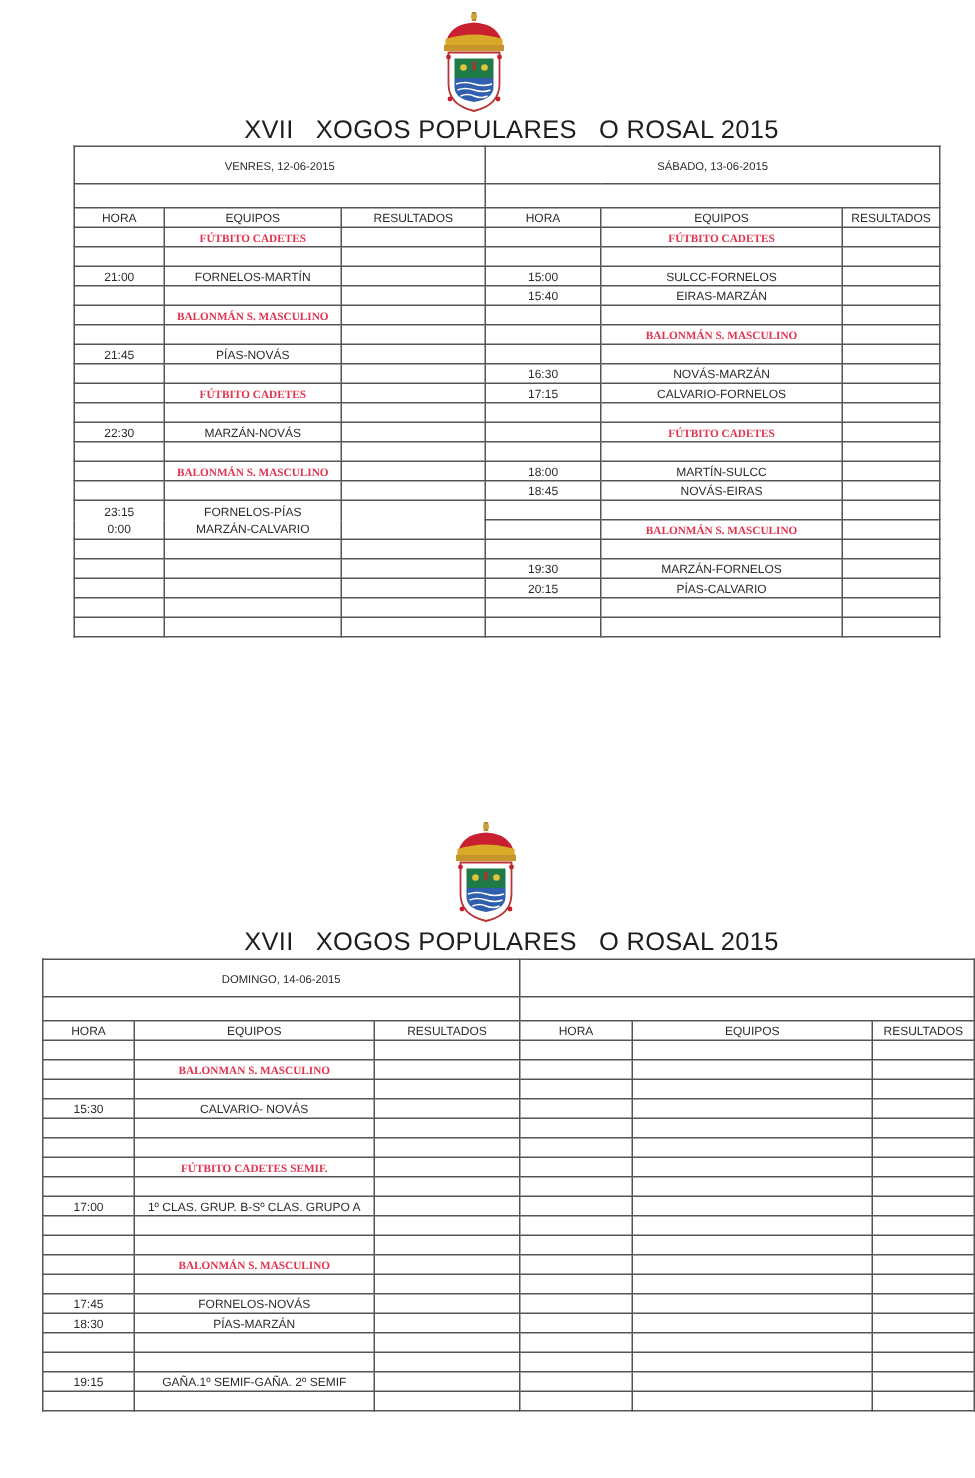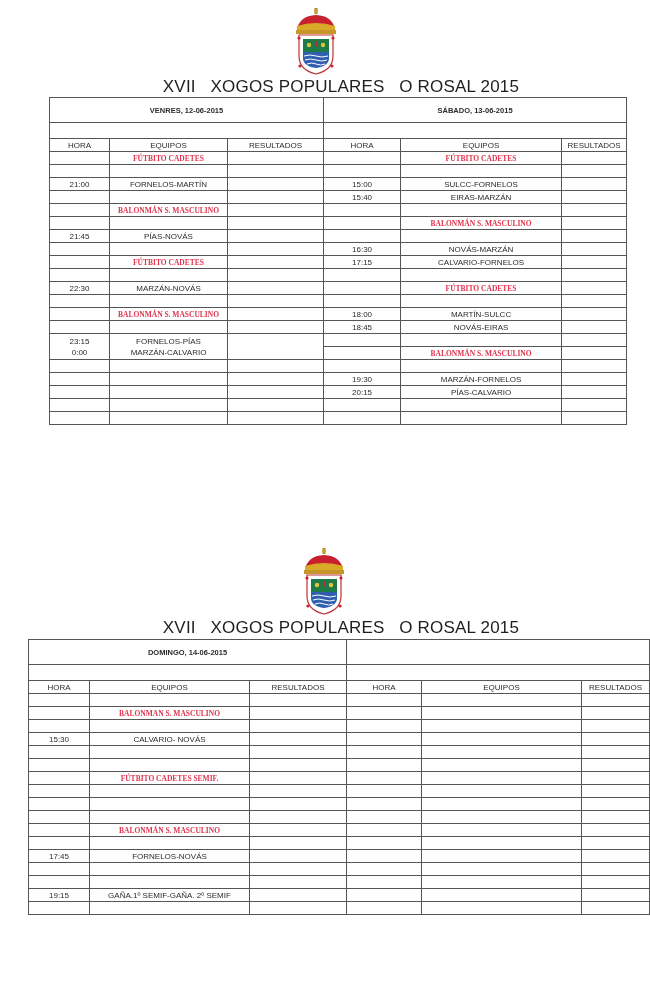--- a/index.html
+++ b/index.html
@@ -7,21 +7,21 @@
          font-family:"Liberation Sans", sans-serif; color:#2a2a2a; }
   .page { position:absolute; left:16px; width:650px; }
   .logo { position:absolute; width:50px; height:68px; }
   .title { position:absolute; left:0; width:650px; text-align:center;
            font-family:"Liberation Sans", sans-serif; font-size:17px; color:#1e1e1e;
            letter-spacing:0.2px; white-space:pre; }
   table.sched { position:absolute; border-collapse:collapse; table-layout:fixed; }
   table.sched td { border:1px solid #555; padding:0; font-size:8px; text-align:center;
                    vertical-align:middle; height:12px; line-height:11px; overflow:hidden;
                    white-space:nowrap; color:#2b2b2b; }
-  table.sched td.day { height:24px; font-weight:bold; font-size:7.5px; }
+  table.sched td.day { height:24px; font-weight:normal; font-size:7.5px; }
   table.sched td.spacer { height:15px; }
   table.sched td.hdr { font-size:8px; }
   table.sched td.cat { color:#e0344f; font-weight:bold; font-size:7.5px;font-family:Liberation Serif, serif; }
   .nl { display:block; }
 </style>
 </head>
 <body>
 
 <div class="page" style="top:0;height:480px;">
   <svg class="logo" style="left:275px;top:8px;" viewBox="0 0 50 68">
@@ -354,20 +354,28 @@
         </tr>
         <tr>
           <td></td>
           <td></td>
           <td></td>
           <td></td>
           <td></td>
           <td></td>
         </tr>
         <tr>
+          <td>17:00</td>
+          <td>1º CLAS. GRUP. B-Sº CLAS. GRUPO A</td>
+          <td></td>
+          <td></td>
+          <td></td>
+          <td></td>
+        </tr>
+        <tr>
           <td></td>
           <td></td>
           <td></td>
           <td></td>
           <td></td>
           <td></td>
         </tr>
         <tr>
           <td></td>
           <td></td>
@@ -388,20 +396,28 @@
           <td></td>
           <td></td>
           <td></td>
           <td></td>
           <td></td>
           <td></td>
         </tr>
         <tr>
           <td>17:45</td>
           <td>FORNELOS-NOVÁS</td>
+          <td></td>
+          <td></td>
+          <td></td>
+          <td></td>
+        </tr>
+        <tr>
+          <td>18:30</td>
+          <td>PÍAS-MARZÁN</td>
           <td></td>
           <td></td>
           <td></td>
           <td></td>
         </tr>
         <tr>
           <td></td>
           <td></td>
           <td></td>
           <td></td>

